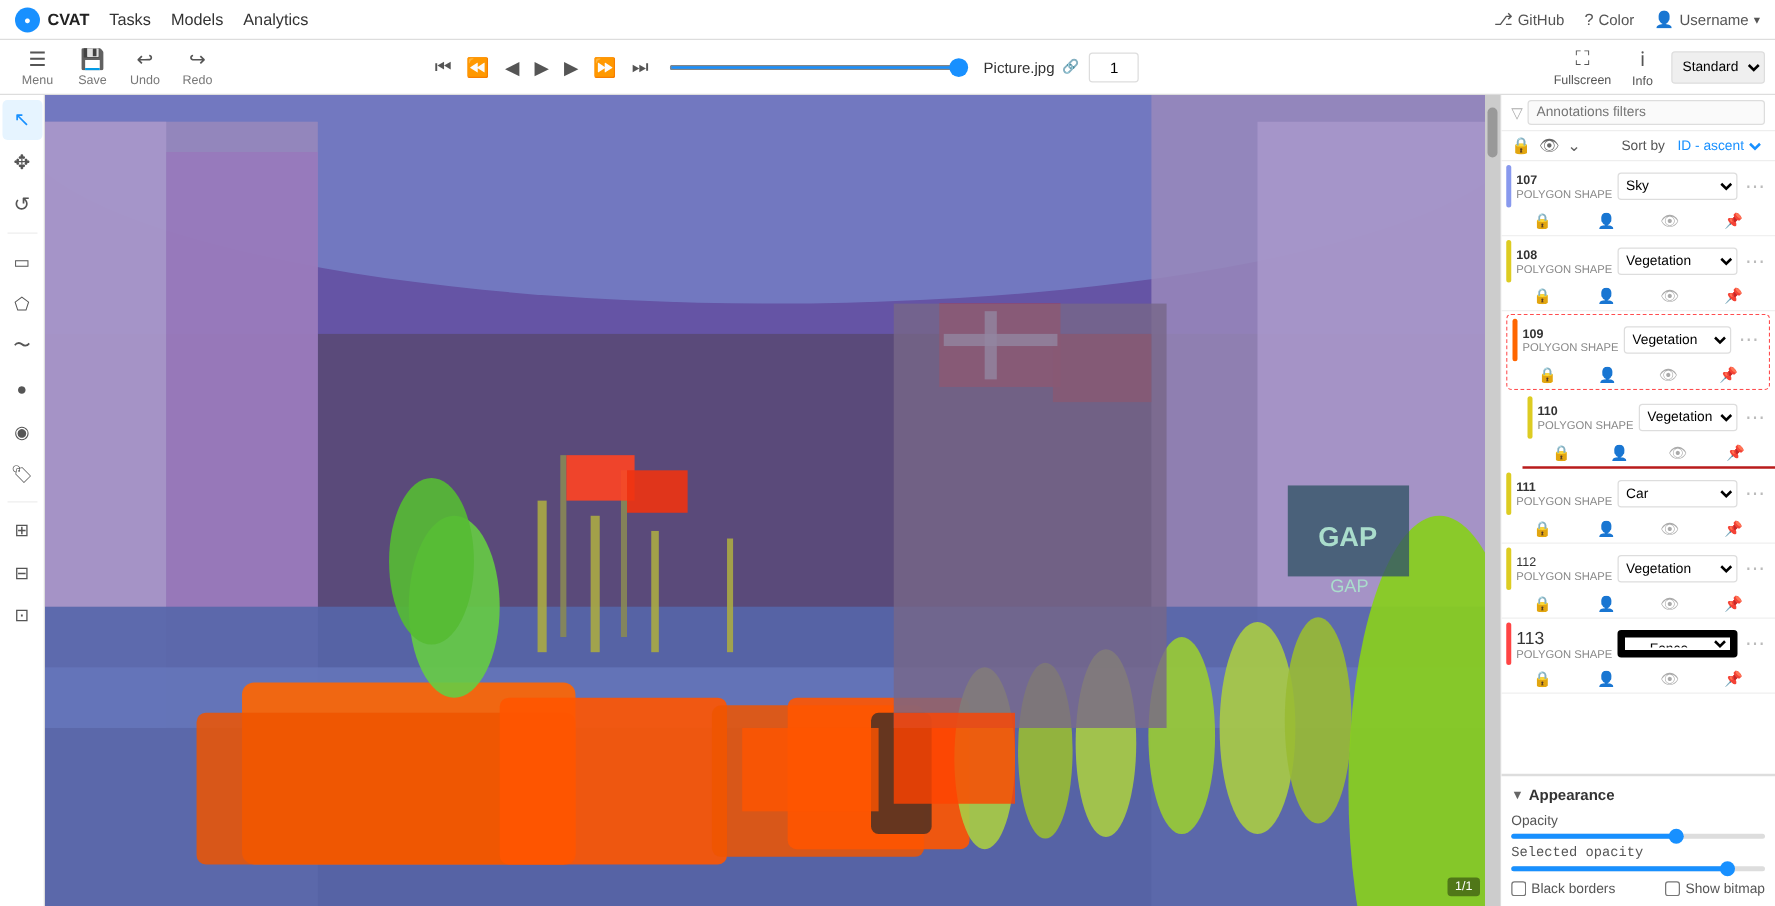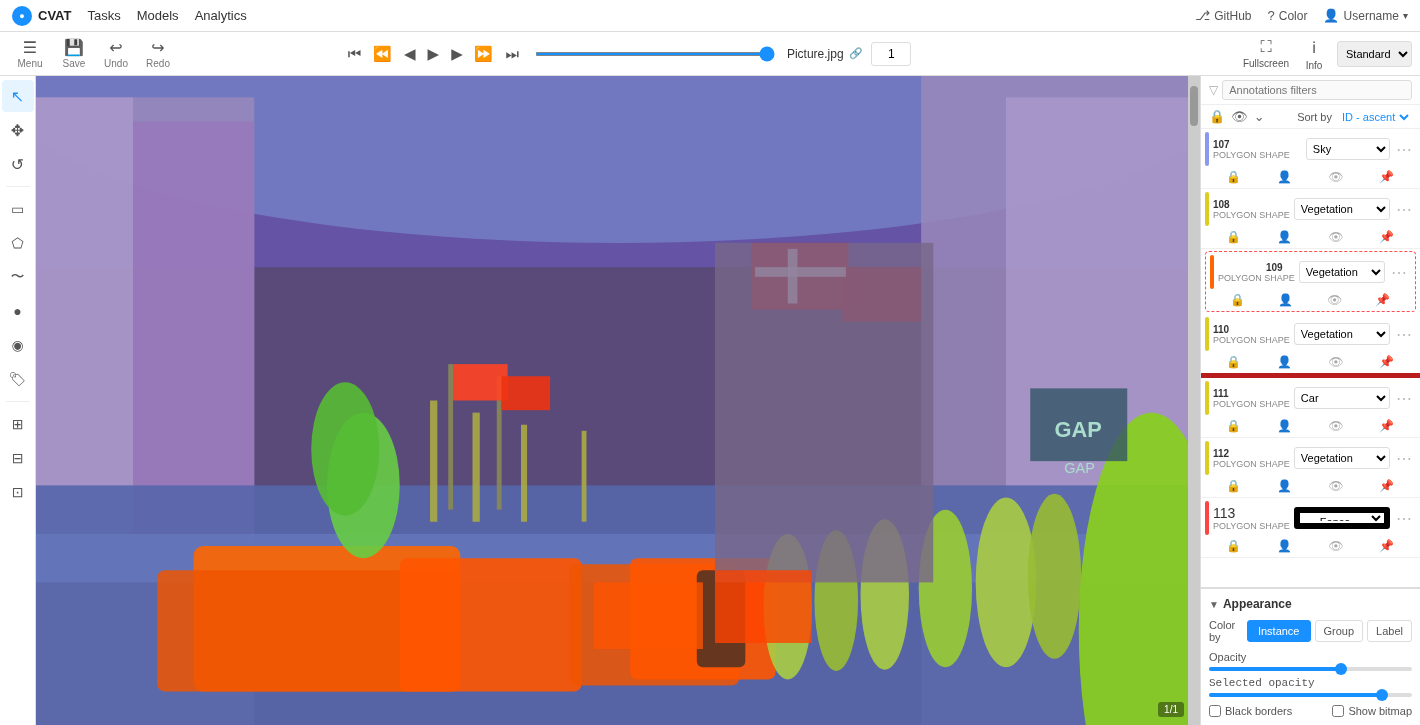--- a/index.html
+++ b/index.html
@@ -207,21 +207,21 @@
       <select style="border:none;font-size:11px;color:#1890ff;background:none;cursor:pointer;">
         <option>ID - ascent</option>
       </select>
     </div>
 
     <div style="flex:1;overflow-y:auto;min-height:0;">
 
       <div style="border-bottom:1px solid #f0f0f0;">
         <div style="display:flex;align-items:center;padding:3px 4px;">
           <div style="width:4px;height:34px;background:#8899ee;flex-shrink:0;margin-right:4px;border-radius:2px;"></div>
-          <div style="flex-shrink:0;margin-right:16px;">
+          <div style="flex-shrink:0;margin-right:4px;">
             <div style="font-size:10px;color:#333;font-weight:600;">107</div>
             <div style="font-size:9px;color:#888;">POLYGON SHAPE</div>
           </div>
           <select style="flex:1;border:1px solid #ddd;border-radius:3px;font-size:11px;padding:2px 2px;background:#fff;height:22px;">
             <option>Sky</option>
           </select>
           <span style="font-size:16px;color:#bbb;cursor:pointer;padding:0 4px;margin-left:2px;">⋯</span>
         </div>
         <div style="display:flex;align-items:center;justify-content:space-around;padding:1px 8px 4px;">
           <span style="font-size:12px;color:#aaa;cursor:pointer;">🔒</span>
@@ -248,37 +248,37 @@
           <span style="font-size:12px;color:#aaa;cursor:pointer;">👤</span>
           <span style="font-size:12px;color:#aaa;cursor:pointer;">👁</span>
           <span style="font-size:12px;color:#aaa;cursor:pointer;">📌</span>
         </div>
       </div>
 
       <div style="border:1px dashed #ff4d4f;border-radius:4px;margin:2px 4px;">
         <div style="display:flex;align-items:center;padding:3px 4px;">
           <div style="width:4px;height:34px;background:#ff6600;flex-shrink:0;margin-right:4px;border-radius:2px;"></div>
           <div style="flex-shrink:0;margin-right:4px;">
-            <div style="font-size:10px;color:#333;font-weight:600;margin-left:48px;">109</div>
+            <div style="font-size:10px;color:#333;font-weight:600;">109</div>
             <div style="font-size:9px;color:#888;">POLYGON SHAPE</div>
           </div>
           <select style="flex:1;border:1px solid #ddd;border-radius:3px;font-size:11px;padding:2px 2px;background:#fff;height:22px;">
             <option>Vegetation</option>
           </select>
           <span style="font-size:16px;color:#bbb;cursor:pointer;padding:0 4px;margin-left:2px;">⋯</span>
         </div>
         <div style="display:flex;align-items:center;justify-content:space-around;padding:1px 8px 4px;">
           <span style="font-size:12px;color:#aaa;cursor:pointer;">🔒</span>
           <span style="font-size:12px;color:#aaa;cursor:pointer;">👤</span>
           <span style="font-size:12px;color:#aaa;cursor:pointer;">👁</span>
           <span style="font-size:12px;color:#aaa;cursor:pointer;">📌</span>
         </div>
       </div>
 
-      <div style="border-bottom:5px solid #b91c1c;">
+      <div style="border-bottom:2px solid #b91c1c;margin-left:17px;">
         <div style="display:flex;align-items:center;padding:3px 4px;">
           <div style="width:4px;height:34px;background:#ddcc22;flex-shrink:0;margin-right:4px;border-radius:2px;"></div>
           <div style="flex-shrink:0;margin-right:4px;">
             <div style="font-size:10px;color:#333;font-weight:600;">110</div>
             <div style="font-size:9px;color:#888;">POLYGON SHAPE</div>
           </div>
           <select style="flex:1;border:1px solid #ddd;border-radius:3px;font-size:11px;padding:2px 2px;background:#fff;height:22px;">
             <option>Vegetation</option>
           </select>
           <span style="font-size:16px;color:#bbb;cursor:pointer;padding:0 4px;margin-left:2px;">⋯</span>
@@ -308,21 +308,21 @@
           <span style="font-size:12px;color:#aaa;cursor:pointer;">👤</span>
           <span style="font-size:12px;color:#aaa;cursor:pointer;">👁</span>
           <span style="font-size:12px;color:#aaa;cursor:pointer;">📌</span>
         </div>
       </div>
 
       <div style="border-bottom:1px solid #f0f0f0;">
         <div style="display:flex;align-items:center;padding:3px 4px;">
           <div style="width:4px;height:34px;background:#ddcc22;flex-shrink:0;margin-right:4px;border-radius:2px;"></div>
           <div style="flex-shrink:0;margin-right:4px;">
-            <div style="font-size:10px;color:#333;font-weight:700;">112</div>
+            <div style="font-size:10px;color:#333;font-weight:400;">112</div>
             <div style="font-size:9px;color:#888;">POLYGON SHAPE</div>
           </div>
           <select style="flex:1;border:1px solid #ddd;border-radius:3px;font-size:11px;padding:2px 2px;background:#fff;height:22px;">
             <option>Vegetation</option>
           </select>
           <span style="font-size:16px;color:#bbb;cursor:pointer;padding:0 4px;margin-left:2px;">⋯</span>
         </div>
         <div style="display:flex;align-items:center;justify-content:space-around;padding:1px 8px 4px;">
           <span style="font-size:12px;color:#aaa;cursor:pointer;">🔒</span>
           <span style="font-size:12px;color:#aaa;cursor:pointer;">👤</span>
@@ -352,26 +352,20 @@
       </div>
 
     </div>
 
     <div style="border-top:2px solid #ddd;padding:8px;flex-shrink:0;background:#fff;">
       <div style="display:flex;align-items:center;gap:4px;font-size:12px;font-weight:600;color:#333;margin-bottom:8px;cursor:pointer;">
         <span style="font-size:10px;color:#666;">▼</span>
         <span>Appearance</span>
       </div>
 
-      <div style="display:flex;align-items:center;margin-bottom:8px;gap:4px;">
-        <span style="font-size:11px;color:#555;margin-right:4px;">Color by</span>
-        <button style="padding:4px 10px;border:1px solid #1890ff;border-radius:3px;font-size:11px;cursor:pointer;background:#1890ff;color:#fff;">Instance</button>
-        <button style="padding:4px 8px;border:1px solid #ddd;border-radius:3px;font-size:11px;cursor:pointer;background:#fff;color:#555;">Group</button>
-        <button style="padding:4px 8px;border:1px solid #ddd;border-radius:3px;font-size:11px;cursor:pointer;background:#fff;color:#555;">Label</button>
-      </div>
 
       <div style="margin-bottom:6px;">
         <div style="font-size:11px;color:#555;margin-bottom:4px;">Opacity</div>
         <div style="width:100%;height:4px;background:#ddd;border-radius:2px;position:relative;">
           <div style="height:100%;background:#1890ff;border-radius:2px;width:65%;"></div>
           <div style="width:12px;height:12px;background:#1890ff;border-radius:50%;position:absolute;top:-4px;left:calc(65% - 6px);cursor:pointer;"></div>
         </div>
       </div>
 
       <div style="margin-bottom:8px;font-family:Liberation Mono, monospace;">

